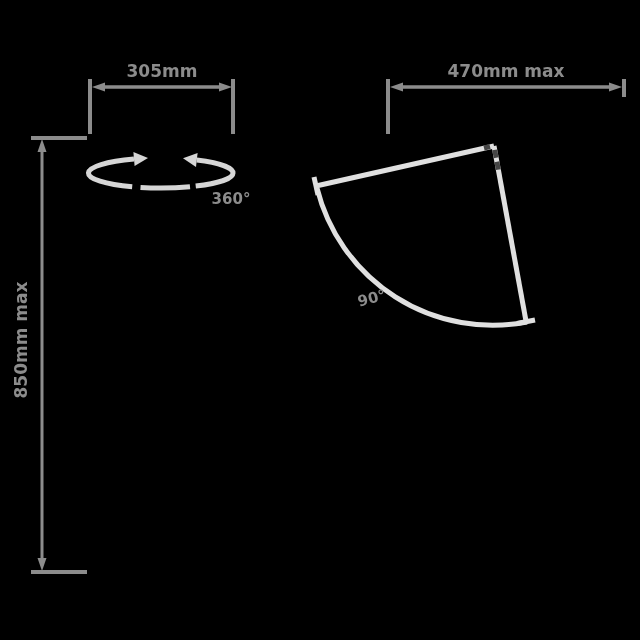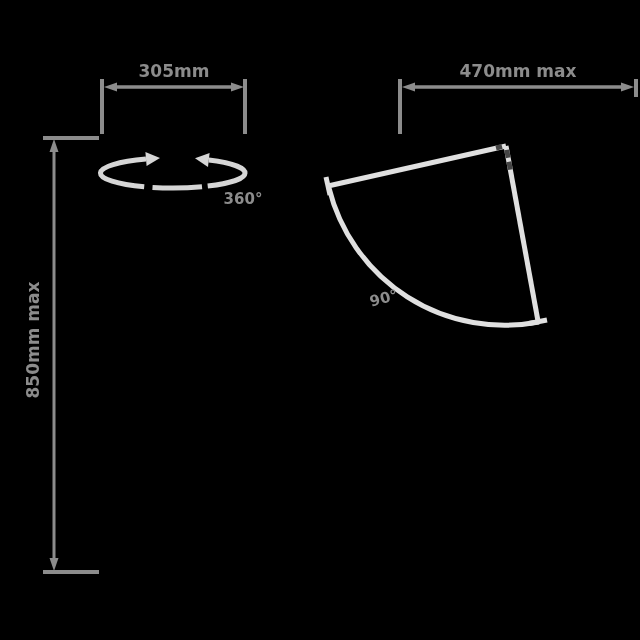--- a/index.html
+++ b/index.html
@@ -7,21 +7,20 @@
     padding: 0;
     width: 640px;
     height: 640px;
     background: var(--background, #000);
     overflow: hidden;
   }
   #stage {
     width: 516px;
     height: 640px;
     background: var(--background, #000);
-    margin-left: 12px;
   }
   svg { display: block; filter: blur(0.5px); }
   text {
     fill: var(--label, #8c8c8c);
     font-family: "DejaVu Sans", "Liberation Sans", sans-serif;
     font-weight: bold;
   }
   .dim-stroke   { stroke: var(--dimension, #8c8c8c); fill: none; }
   .dim-fill     { fill: var(--dimension, #8c8c8c); stroke: none; }
   .product      { stroke: var(--product, #e0e0e0); fill: none; }

